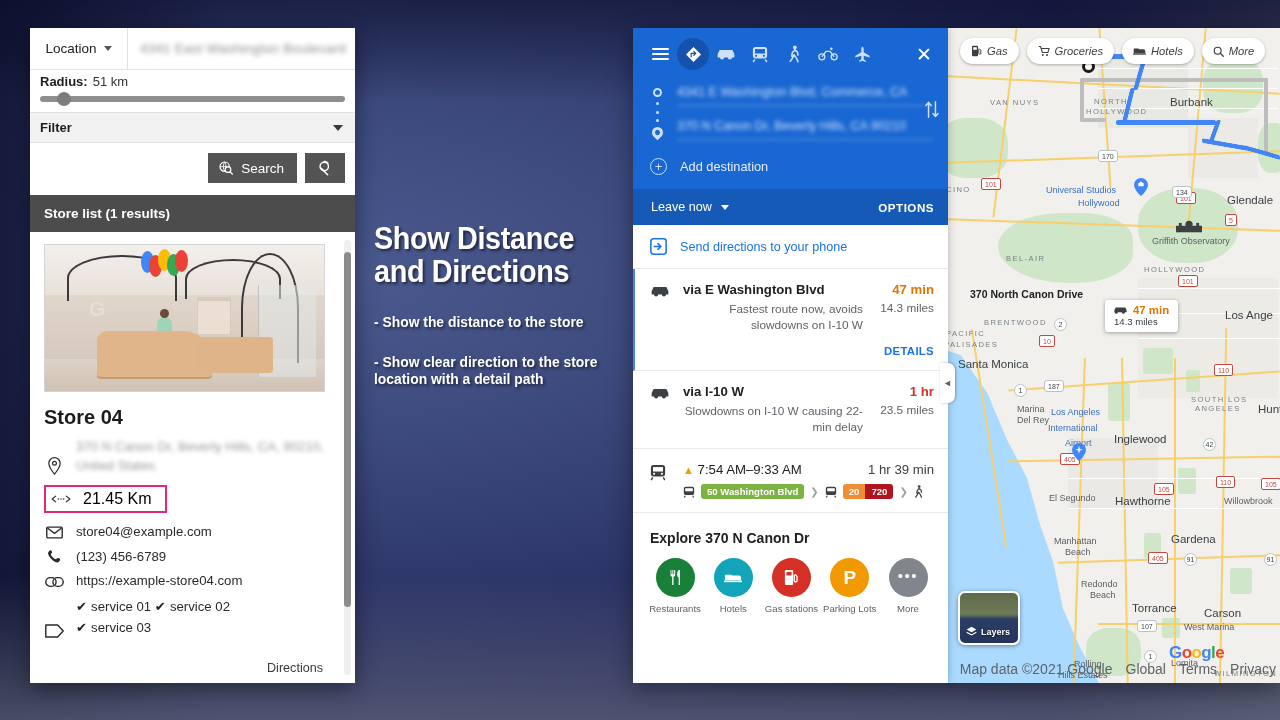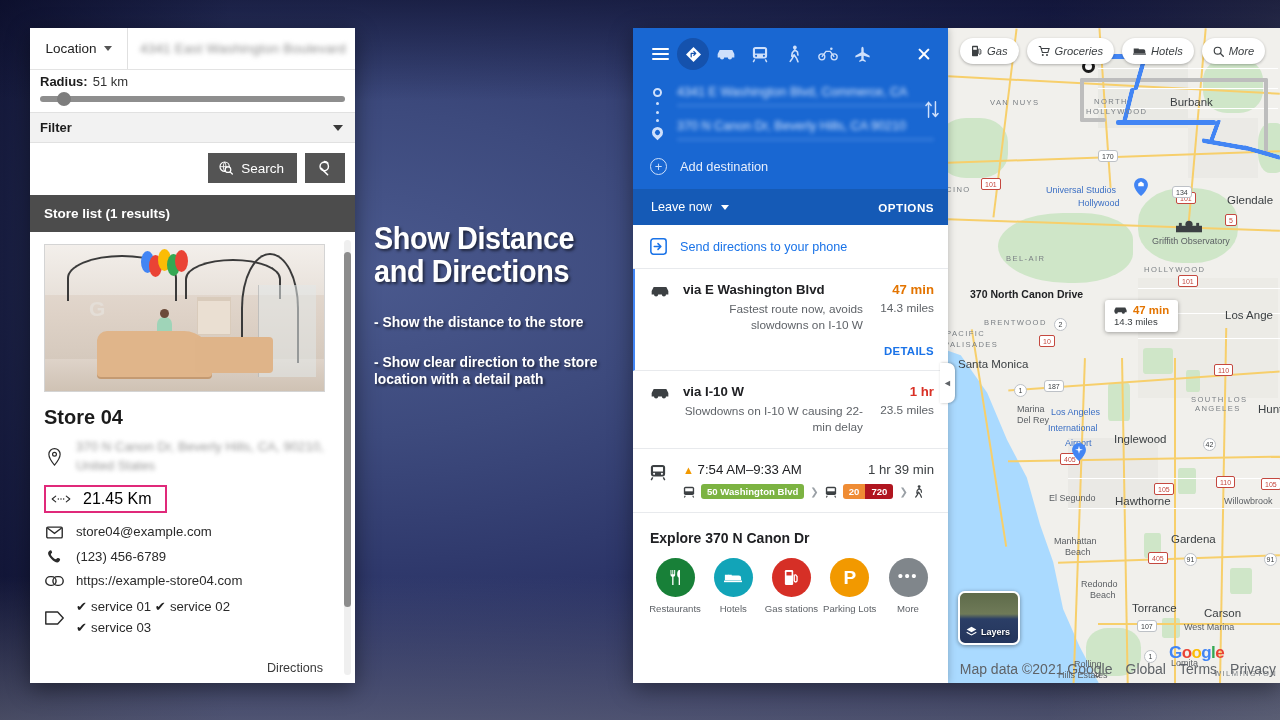--- a/index.html
+++ b/index.html
@@ -80,21 +80,21 @@
     box-shadow:0 8px 0 -5px #d9cbbb inset, 0 18px 0 -15px #d9cbbb inset; border:1px solid #d9cbbb;}
   .ph-person{ position:absolute; left:112px; top:72px; width:15px; height:34px; background:#9fd4b8;
     border-radius:7px 7px 2px 2px; }
   .ph-person::before{ content:""; position:absolute; left:3px; top:-8px; width:9px; height:9px;
     border-radius:50%; background:#6b4b3a; }
   .ph-arc{ position:absolute; border:2.2px solid #3a3a3a; border-bottom:none; border-radius:50% 50% 0 0;
     background:transparent; }
   .ph-g{ position:absolute; left:44px; top:52px; font-size:21px; color:#e4ded7; font-weight:700; }
   .ph-logo span{ position:absolute; width:13px; height:22px; border-radius:50%; }
   .store-name { font-size: 20px; font-weight: 700; color: #1b1b1b; margin: 14px 0 8px 0; }
-  .srow { display: flex; align-items: center; gap: 12px; margin-bottom: 9px; font-size: 13.2px;
+  .srow { display: flex; align-items: flex-end; gap: 12px; margin-bottom: 9px; font-size: 13.2px;
     color: #2a2a2a; }
   .srow .ic { width: 20px; min-width: 20px; display: flex; justify-content: center; padding-top: 1px; }
   .addr { color: #9a9a9a; filter: blur(2.1px); line-height: 1.45; }
   .dist-row { display: inline-flex; align-items: center; gap: 12px; border: 2px solid #e0297a;
     padding: 3px 14px 3px 5px; margin: 1px 0 11px 0; }
   .dist-row .ic { width: 20px; min-width: 20px; display: flex; justify-content: center; }
   .svc-list { line-height: 1.55; }
   .svc-list .tick { color: #222; margin-right: 4px; }
   .directions-row { display: flex; justify-content: flex-end; align-items: center; gap: 9px;
     font-size: 12.6px; color: #3a3a3a; padding: 14px 18px 14px 0; }

